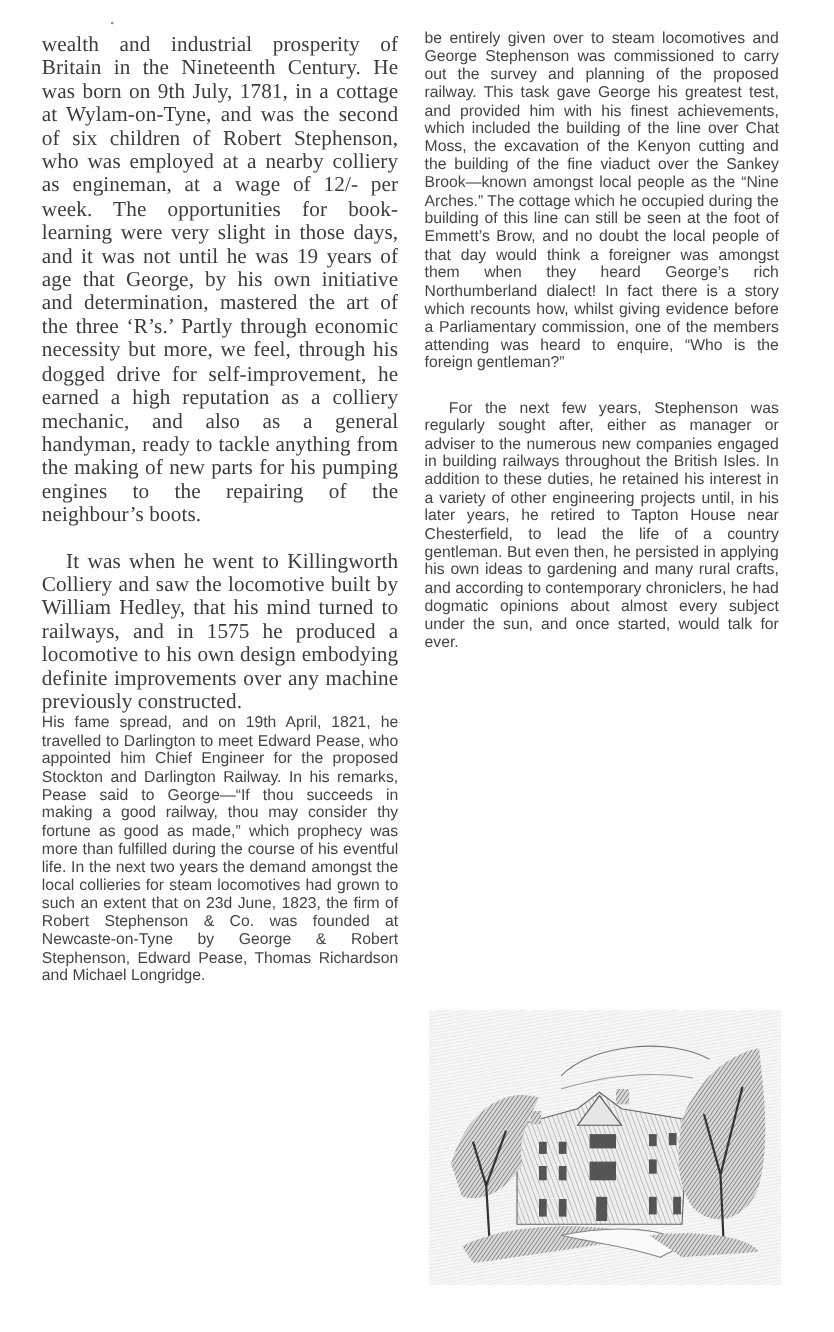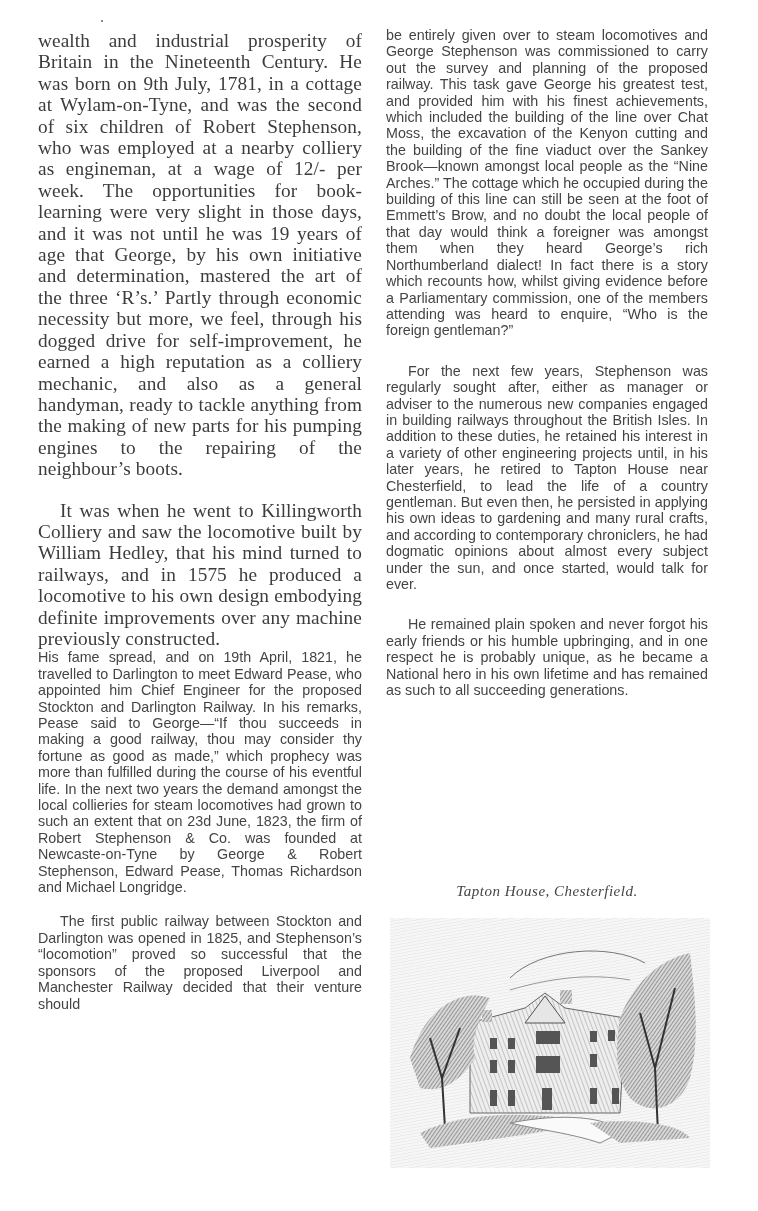--- a/index.html
+++ b/index.html
@@ -40,30 +40,27 @@
 </head>
 <body>
 
 <div class="page">
   <div class="speck"></div>
 
   <div class="col left">
     <p class="large">wealth and industrial prosperity of Britain in the Nineteenth Century. He was born on 9th July, 1781, in a cottage at Wylam-on-Tyne, and was the second of six children of Robert Stephenson, who was employed at a nearby colliery as engineman, at a wage of 12/- per week. The opportunities for book-learning were very slight in those days, and it was not until he was 19 years of age that George, by his own initiative and determination, mastered the art of the three ‘R’s.’ Partly through economic necessity but more, we feel, through his dogged drive for self-improvement, he earned a high reputation as a colliery mechanic, and also as a general handyman, ready to tackle anything from the making of new parts for his pumping engines to the repairing of the neighbour’s boots.</p>
     <p class="large indent gap-l">It was when he went to Killingworth Colliery and saw the locomotive built by William Hedley, that his mind turned to railways, and in 1575 he produced a locomotive to his own design embodying definite improvements over any machine previously constructed.</p>
     <p class="small">His fame spread, and on 19th April, 1821, he travelled to Darlington to meet Edward Pease, who appointed him Chief Engineer for the proposed Stockton and Darlington Railway. In his remarks, Pease said to George—“If thou succeeds in making a good railway, thou may consider thy fortune as good as made,” which prophecy was more than fulfilled during the course of his eventful life. In the next two years the demand amongst the local collieries for steam locomotives had grown to such an extent that on 23d June, 1823, the firm of Robert Stephenson &amp; Co. was founded at Newcaste-on-Tyne by George &amp; Robert Stephenson, Edward Pease, Thomas Richardson and Michael Longridge.</p>
-    <p class="small indent gap-s">The first public railway between Stockton and Darlington was opened in 1825, and Stephenson’s “locomotion” proved so successful that the sponsors of the proposed Liverpool and Manchester Railway decided that their venture should</p>
   </div>
 
   <div class="col right">
     <p class="small">be entirely given over to steam locomotives and George Stephenson was commissioned to carry out the survey and planning of the proposed railway. This task gave George his greatest test, and provided him with his finest achievements, which included the building of the line over Chat Moss, the excavation of the Kenyon cutting and the building of the fine viaduct over the Sankey Brook—known amongst local people as the “Nine Arches.” The cottage which he occupied during the building of this line can still be seen at the foot of Emmett’s Brow, and no doubt the local people of that day would think a foreigner was amongst them when they heard George’s rich Northumberland dialect! In fact there is a story which recounts how, whilst giving evidence before a Parliamentary commission, one of the members attending was heard to enquire, “Who is the foreign gentleman?”</p>
     <p class="small indent gap-r">For the next few years, Stephenson was regularly sought after, either as manager or adviser to the numerous new companies engaged in building railways throughout the British Isles. In addition to these duties, he retained his interest in a variety of other engineering projects until, in his later years, he retired to Tapton House near Chesterfield, to lead the life of a country gentleman. But even then, he persisted in applying his own ideas to gardening and many rural crafts, and according to contemporary chroniclers, he had dogmatic opinions about almost every subject under the sun, and once started, would talk for ever.</p>
-    <p class="small indent gap-r">He remained plain spoken and never forgot his early friends or his humble upbringing, and in one respect he is probably unique, as he became a National hero in his own lifetime and has remained as such to all succeeding generations.</p>
   </div>
 
-  <div class="caption">Tapton House, Chesterfield.</div>
 
   <div class="illustration">
     <svg viewBox="0 0 320 250">
       <defs>
         <pattern id="hatch" width="3" height="3" patternUnits="userSpaceOnUse" patternTransform="rotate(35)">
           <rect width="3" height="3" fill="#d8d8d8"></rect>
           <line x1="0" y1="0" x2="0" y2="3" stroke="#6a6a6a" stroke-width="1.2"></line>
         </pattern>
         <pattern id="hatchLight" width="4" height="4" patternUnits="userSpaceOnUse" patternTransform="rotate(-20)">
           <rect width="4" height="4" fill="#eeeeee"></rect>

